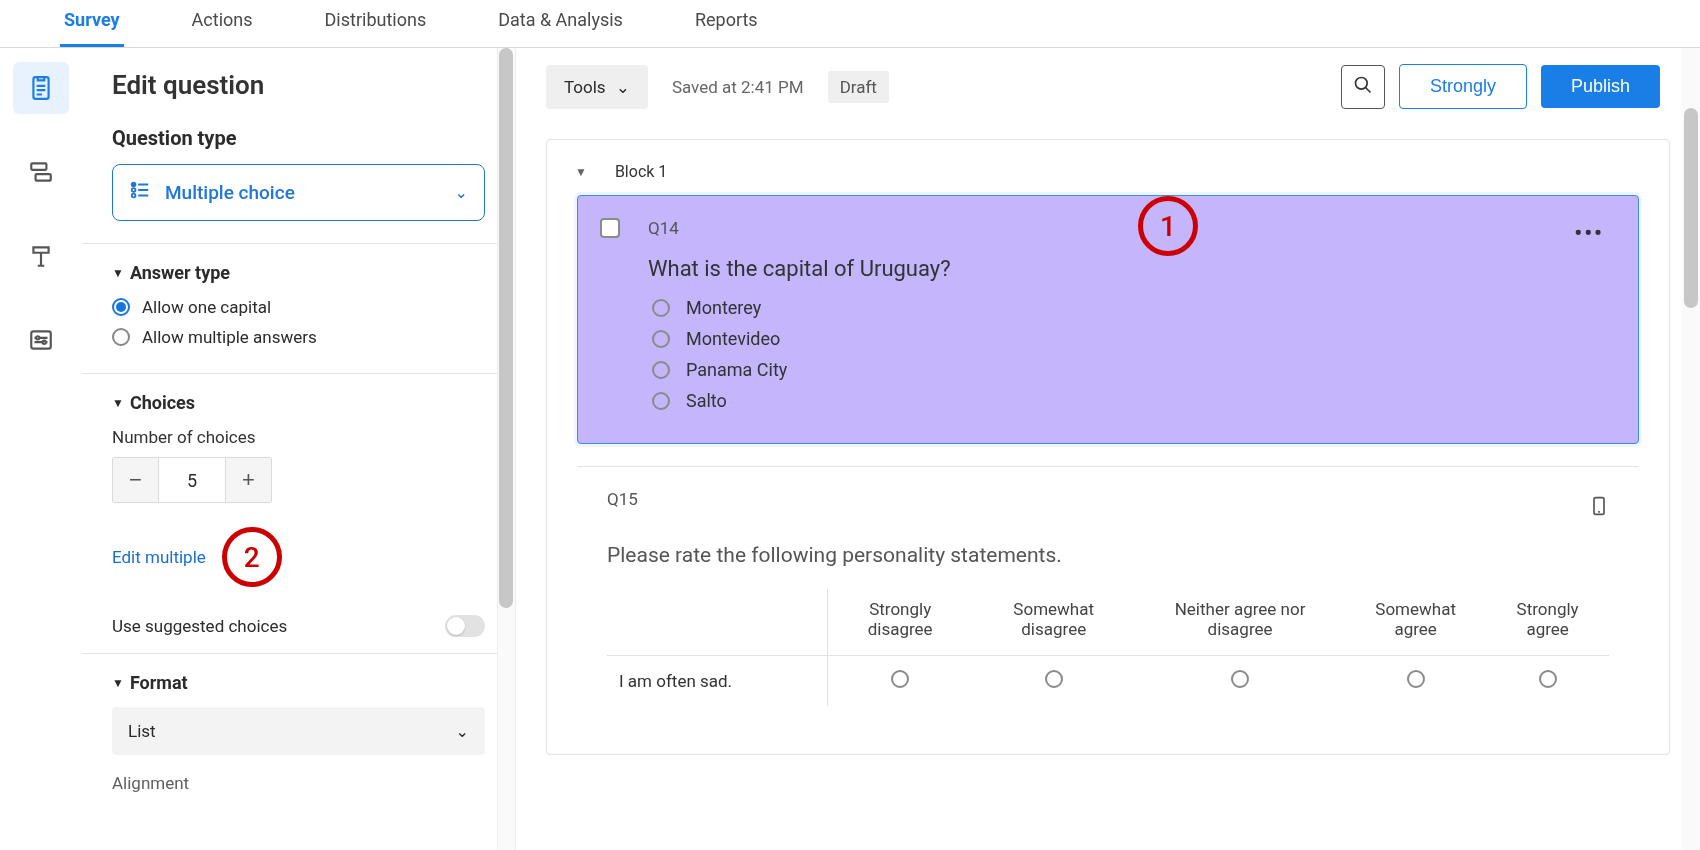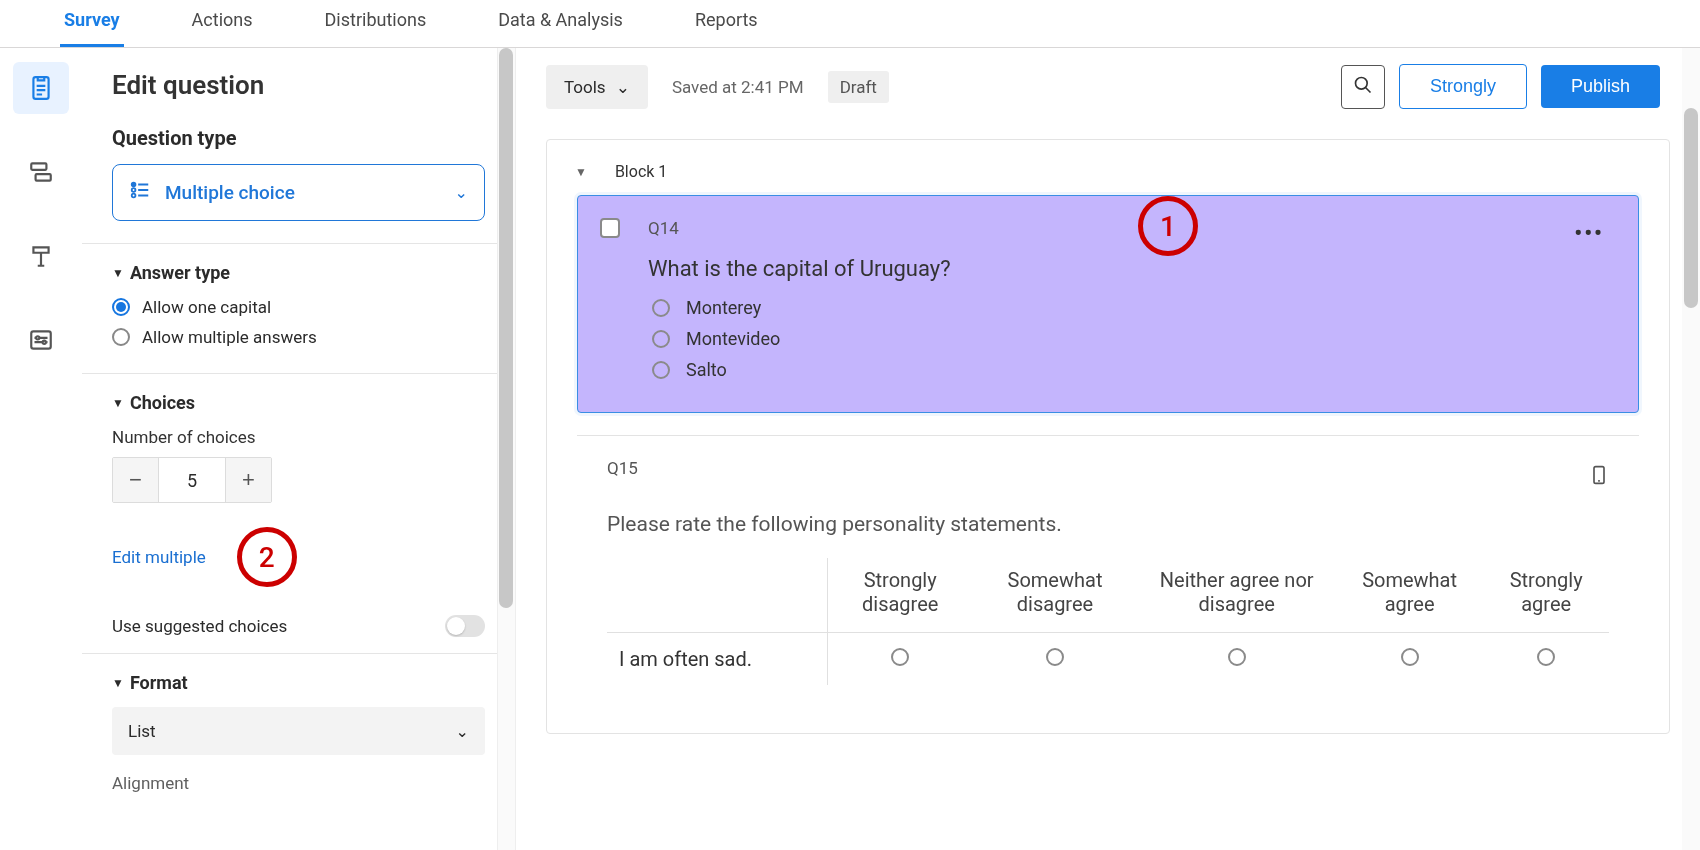--- a/index.html
+++ b/index.html
@@ -44,21 +44,21 @@
   .radio-row.checked .radio::after { content:""; width:10px; height:10px; border-radius:50%; background:#1676e0; }
 
   .field-label { font-size:17px; color:#333; margin-bottom:10px; }
 
   
   .stepper { display:inline-flex; border:1px solid #dcdcdc; border-radius:2px; height:46px; background:#f5f5f5; }
   .stepper button { width:46px; background:#f5f5f5; border:none; border-right:1px solid #dcdcdc; font-size:22px; color:#555; cursor:pointer; }
   .stepper button:last-child { border-right:none; border-left:1px solid #dcdcdc; }
   .stepper .value { width:66px; display:flex; align-items:center; justify-content:center; background:#fff; font-size:18px; }
 
-  .edit-multiple-row { display:flex; align-items:center; gap:31px; }
+  .edit-multiple-row { display:flex; align-items:center; gap:16px; }
   .link-btn { color:#1a6fd1; font-size:17px; cursor:pointer; }
 
   .toggle-row { display:flex; align-items:center; justify-content:space-between; font-size:17px; margin-top:28px; }
   .toggle { width:40px; height:22px; border-radius:11px; background:#e2e2e2; position:relative; cursor:pointer; }
   .toggle::after { content:""; position:absolute; left:2px; top:2px; width:18px; height:18px; border-radius:50%; background:#fff; box-shadow:0 1px 2px rgba(0,0,0,.2); }
 
   .list-select { margin-top:12px; background:#f3f3f3; border-radius:4px; padding:14px 16px; display:flex; align-items:center; justify-content:space-between; font-size:17px; cursor:pointer; }
 
   .minor-label { font-size:17px; color:#606060; margin-top:18px; }
 
@@ -96,21 +96,21 @@
   .q-text { font-size:22px; color:#333; margin-bottom:16px; }
   .q-more { font-size:22px; font-weight:700; letter-spacing:2px; color:#333; cursor:pointer; padding:2px 4px; }
 
   .choice-row { display:flex; align-items:center; gap:16px; font-size:18px; color:#333; margin:10px 0; padding-left:4px; }
   .choice-radio { width:18px; height:18px; border:2px solid #8a8a8a; border-radius:50%; display:inline-block; }
 
   .question-card.plain { border:none; margin-top:22px; padding:22px 30px; }
   .q2-head { display:flex; align-items:center; justify-content:space-between; }
   .mobile-icon { color:#555; }
 
-  table.matrix { border-collapse:collapse; width:100%; margin-top:22px; font-size:20px; color:#333; }
+  table.matrix { border-collapse:collapse; width:100%; margin-top:22px; font-size:17px; color:#333; }
   table.matrix th { font-weight:400; text-align:center; padding:10px 8px 16px; color:#444; }
   table.matrix td { border-top:1px solid #e0e0e0; padding:14px 8px; text-align:center; }
   table.matrix td.stmt { text-align:left; padding-left:12px; width:220px; }
   table.matrix td.sep, table.matrix th.sep { border-left:1px solid #e0e0e0; width:1px; padding:0; }
   .m-radio { width:18px; height:18px; border:2px solid #8a8a8a; border-radius:50%; display:inline-block; }
 
   
   .anno { position:absolute; width:60px; height:60px; border:5px solid #c00; border-radius:50%; display:flex; align-items:center; justify-content:center; color:#c00; font-size:28px; font-weight:500; background:rgba(255,255,255,0); pointer-events:none; }
 </style>
 </head>
@@ -266,20 +266,24 @@
             <div class="q-meta">
               <div class="q-num">Q14</div>
               <div class="q-text">What is the capital of Uruguay?</div>
               <div class="choice-row">
                   <span class="choice-radio"></span>
                   <span>Monterey</span>
                 </div>
               <div class="choice-row">
                   <span class="choice-radio"></span>
                   <span>Montevideo</span>
+                </div>
+              <div class="choice-row">
+                  <span class="choice-radio"></span>
+                  <span>Panama City</span>
                 </div>
               <div class="choice-row">
                   <span class="choice-radio"></span>
                   <span>Salto</span>
                 </div>
             </div>
             <span class="q-more">•••</span>
           </div>
           <div class="anno" style="top:0px; left:560px;">1</div>
         </div>

